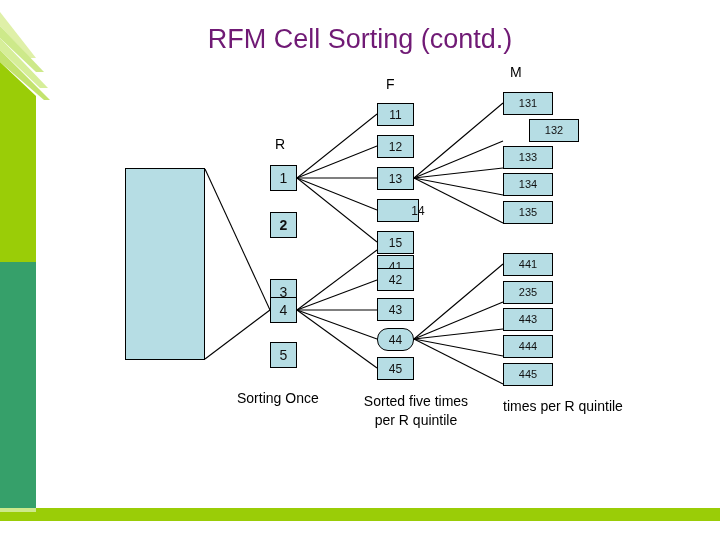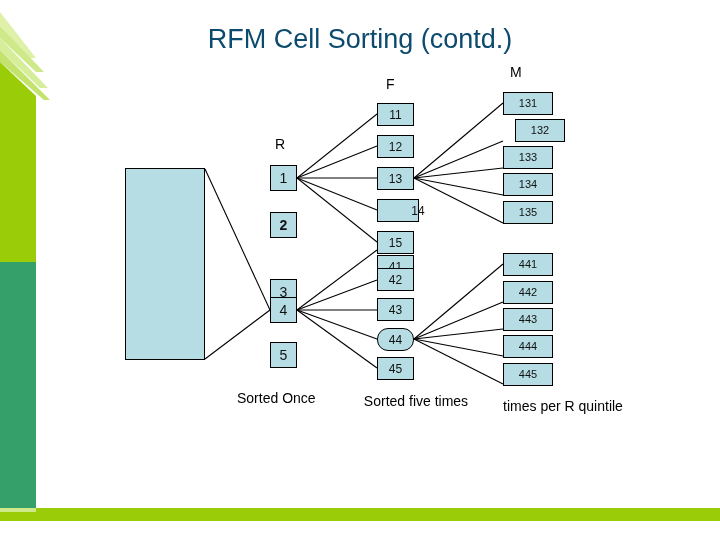--- a/index.html
+++ b/index.html
@@ -9,21 +9,21 @@
     overflow:hidden;position:relative;
   }
   #slide{position:absolute;inset:0;width:720px;height:540px;overflow:hidden;}
 
   
   .deco-svg{position:absolute;left:0;top:0;width:720px;height:540px;pointer-events:none;}
 
   
   .title{
     position:absolute;left:0;top:24px;width:720px;text-align:center;
-    font-size:27px;color:#0c4a6e;letter-spacing:0px;white-space:nowrap;
+    font-size:27px;color:#701a75;letter-spacing:0px;white-space:nowrap;
   }
 
   
   .lines{position:absolute;left:0;top:0;width:720px;height:540px;}
 
   .node{
     position:absolute;box-sizing:border-box;
     background:#b6dde4;border:1.5px solid #000000;
     display:flex;align-items:center;justify-content:center;
     color:#111;line-height:1;
@@ -116,34 +116,35 @@
   <div class="node f" style="left:377px;top:167px;">13</div>
   <div class="node f" style="left:377px;top:199px;padding-left:40px;">14</div>
   <div class="node f" style="left:377px;top:231px;">15</div>
   <div class="node f" style="left:377px;top:255px;">41</div>
   <div class="node f" style="left:377px;top:268px;">42</div>
   <div class="node f" style="left:377px;top:298px;">43</div>
   <div class="node f" style="left:377px;top:328px;border-radius:11px;">44</div>
   <div class="node f" style="left:377px;top:357px;">45</div>
 
   <div class="node m" style="left:503px;top:92px;">131</div>
-  <div class="node m" style="left:515px;top:119px;">132</div>
+  <div class="node m" style="left:529px;top:119px;">132</div>
   <div class="node m" style="left:503px;top:146px;">133</div>
   <div class="node m" style="left:503px;top:173px;">134</div>
   <div class="node m" style="left:503px;top:201px;">135</div>
   <div class="node m" style="left:503px;top:253px;">441</div>
-  <div class="node m" style="left:503px;top:281px;">442</div>
+  <div class="node m" style="left:503px;top:281px;">235</div>
   <div class="node m" style="left:503px;top:308px;">443</div>
   <div class="node m" style="left:503px;top:335px;">444</div>
   <div class="node m" style="left:503px;top:363px;">445</div>
 
 
-  <div class="caption" style="left:237px;top:389px;">Sorted Once</div>
+  <div class="caption" style="left:237px;top:389px;">Sorting Once</div>
 
   <div class="caption center" style="left:352px;top:392px;width:128px;">
     <div>Sorted five times</div>
+    <div>per R quintile</div>
   </div>
 
   <div class="caption center" style="left:487px;top:397px;width:152px;">
     <div>times per R quintile</div>
   </div>
 
 </div>
 
 </body></html>

